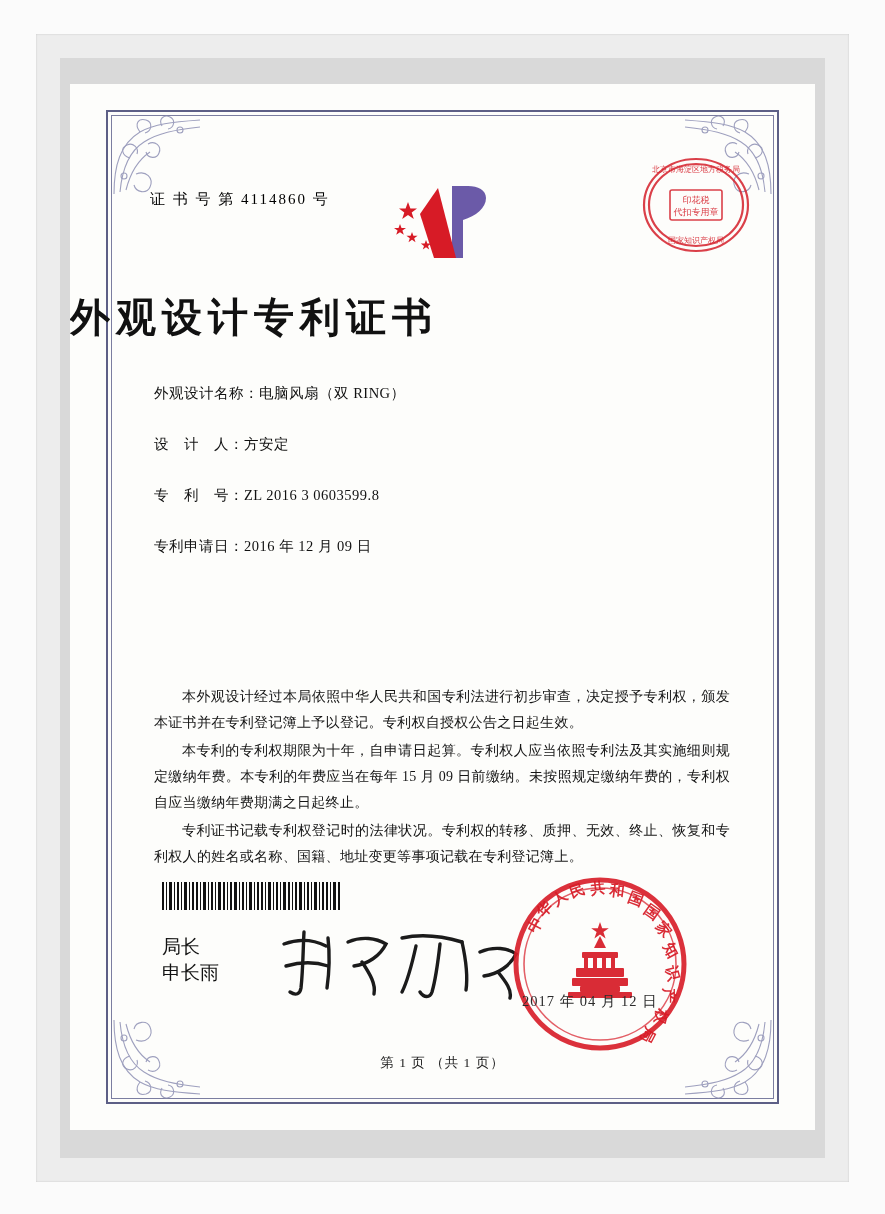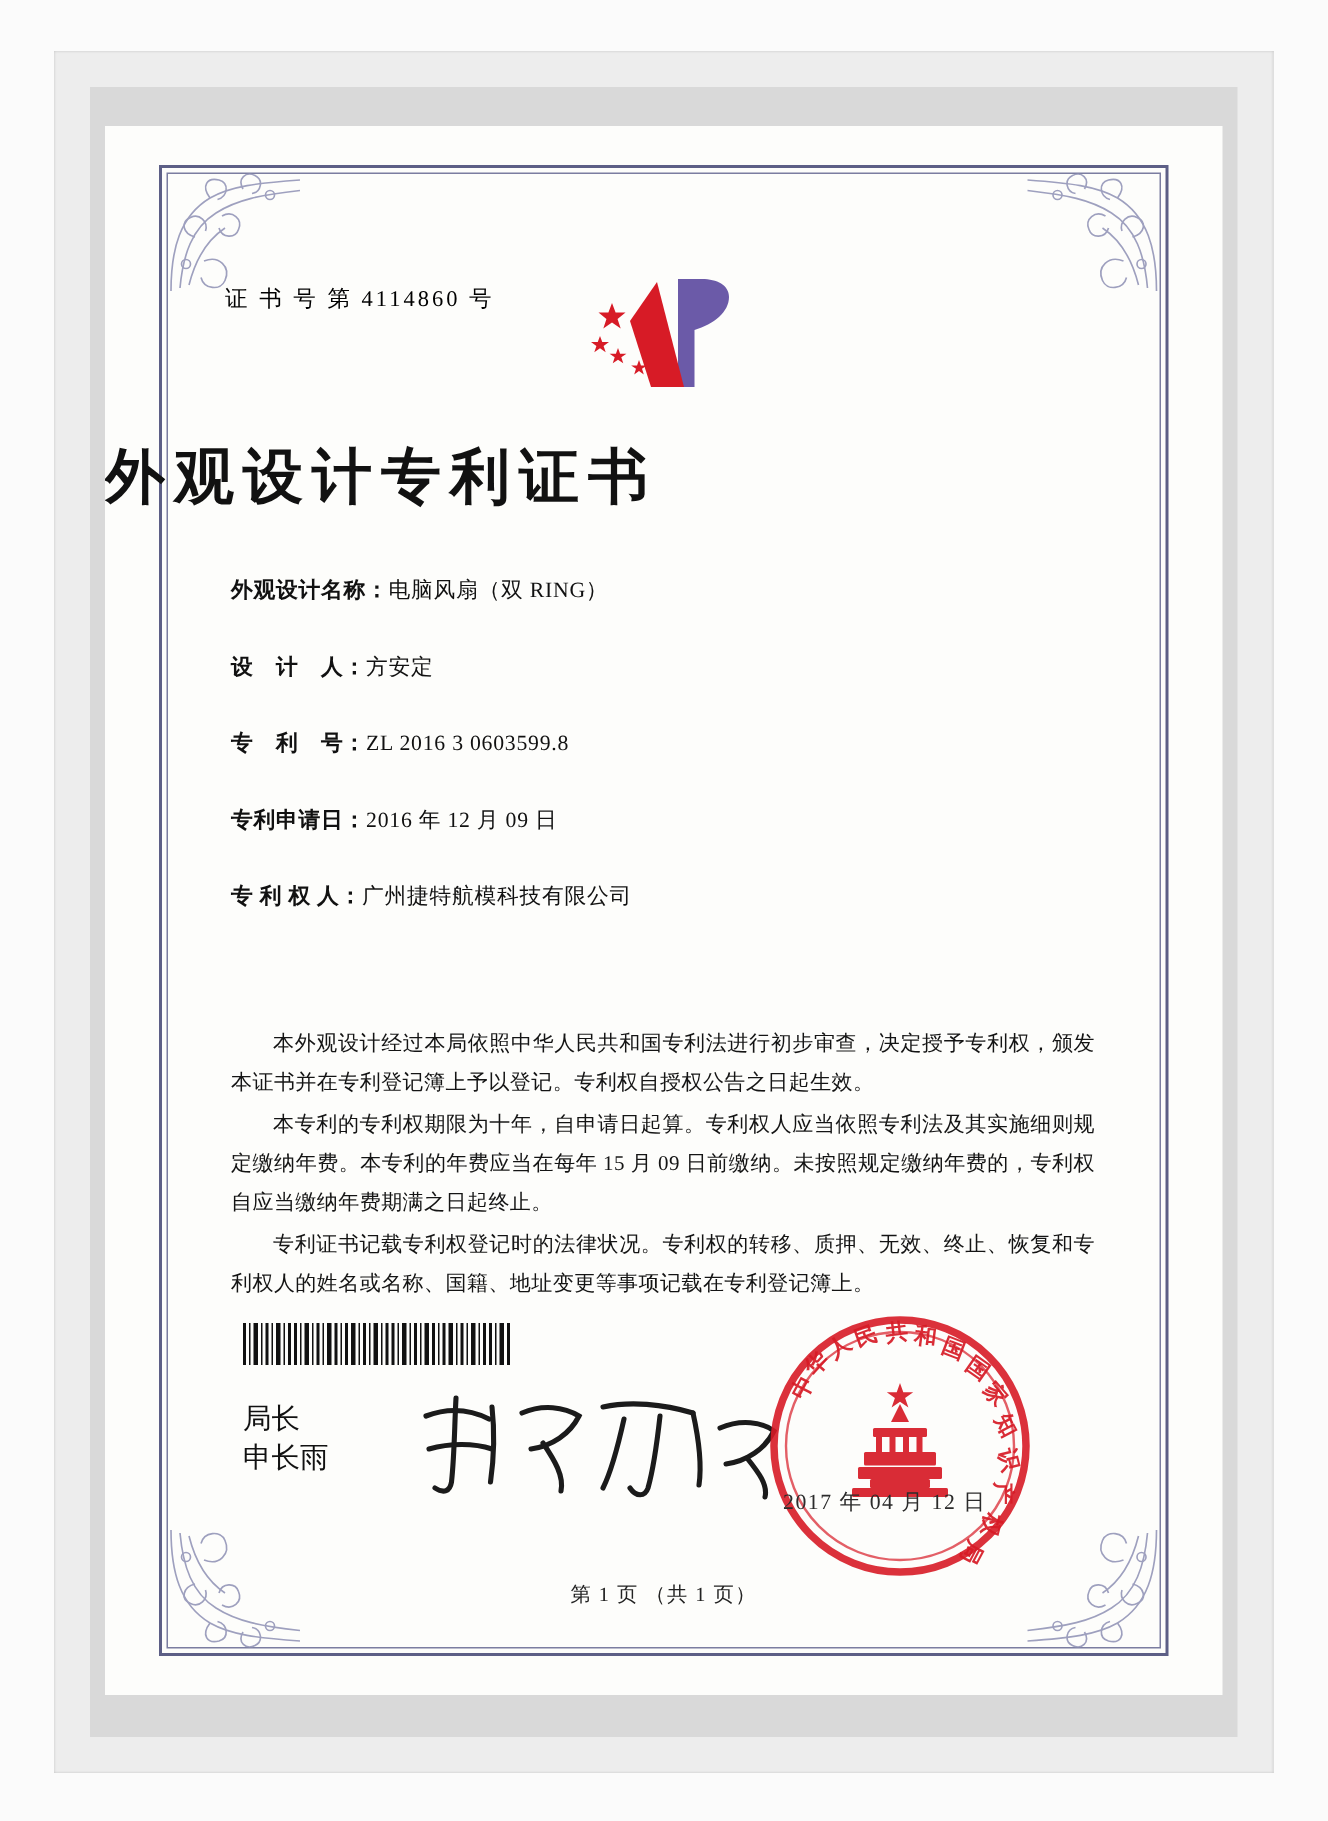--- a/index.html
+++ b/index.html
@@ -123,21 +123,21 @@
     position: absolute;
     left: 84px; top: 300px;
     width: 580px;
   }
   .field {
     font-size: 14.5px;
     color: #111;
     margin-bottom: 32px;
     white-space: nowrap;
   }
-  .field .lbl { letter-spacing: 0.5px; font-weight: bold; }
+  .field .lbl { letter-spacing: 0.5px; }
   .field .val { letter-spacing: 0.5px; text-align: right; }
 
   
   .body-text {
     position: absolute;
     left: 84px; top: 600px;
     width: 576px;
     font-size: 14px;
     line-height: 26px;
     color: #141414;
@@ -277,38 +277,50 @@
         <path d="M44 14 L60 74 L50 74 L36 30 Z" fill="#ffffff" opacity="0.0"></path>
         <g fill="#d71b26">
           <polygon points="18,22 20.4,28.4 27,28.4 21.7,32.6 23.8,39 18,35 12.2,39 14.3,32.6 9,28.4 15.6,28.4"></polygon>
           <polygon points="10,44 11.5,48 16,48 12.4,50.6 13.8,54.8 10,52.2 6.2,54.8 7.6,50.6 4,48 8.5,48"></polygon>
           <polygon points="22,52 23.4,55.8 27.6,55.8 24.2,58.2 25.5,62.2 22,59.8 18.5,62.2 19.8,58.2 16.4,55.8 20.6,55.8"></polygon>
           <polygon points="36,60 37.3,63.6 41.2,63.6 38,65.9 39.2,69.6 36,67.3 32.8,69.6 34,65.9 30.8,63.6 34.7,63.6"></polygon>
         </g>
       </svg>
     </div>
 
+    <div class="stamp-tr">
+      <svg viewBox="0 0 118 118">
+        <g stroke="#d5202b" fill="none" stroke-width="2.2" opacity="0.85">
+          <ellipse cx="59" cy="59" rx="52" ry="46"></ellipse>
+          <ellipse cx="59" cy="59" rx="47" ry="41"></ellipse>
+          <rect x="33" y="44" width="52" height="30" rx="2" stroke-width="1.6"></rect>
+        </g>
+        <g fill="#d5202b" opacity="0.88" font-family="&quot;DejaVu Serif&quot;, serif" font-size="8">
+          <text x="59" y="26" text-anchor="middle">北京市海淀区地方税务局</text>
+          <text x="59" y="57" text-anchor="middle" font-size="9">印花税</text>
+          <text x="59" y="69" text-anchor="middle" font-size="9">代扣专用章</text>
+          <text x="59" y="97" text-anchor="middle">国家知识产权局</text>
+        </g>
+      </svg>
+    </div>
 
     <div class="title">外观设计专利证书</div>
 
     <div class="fields">
       <div class="field">
         <span class="lbl">外观设计名称：</span><span class="val">电脑风扇（双 RING）</span>
       </div>
       <div class="field">
         <span class="lbl">设　计　人：</span><span class="val">方安定</span>
       </div>
       <div class="field">
         <span class="lbl">专　利　号：</span><span class="val">ZL 2016 3 0603599.8</span>
       </div>
       <div class="field">
         <span class="lbl">专利申请日：</span><span class="val">2016 年 12 月 09 日</span>
-      </div>
-      <div class="field">
-        <span class="lbl">专 利 权 人：</span><span class="val">广州捷特航模科技有限公司</span>
       </div>
     </div>
 
     <div class="body-text">
       <p>本外观设计经过本局依照中华人民共和国专利法进行初步审查，决定授予专利权，颁发本证书并在专利登记簿上予以登记。专利权自授权公告之日起生效。</p>
       <p>本专利的专利权期限为十年，自申请日起算。专利权人应当依照专利法及其实施细则规定缴纳年费。本专利的年费应当在每年 15 月 09 日前缴纳。未按照规定缴纳年费的，专利权自应当缴纳年费期满之日起终止。</p>
       <p>专利证书记载专利权登记时的法律状况。专利权的转移、质押、无效、终止、恢复和专利权人的姓名或名称、国籍、地址变更等事项记载在专利登记簿上。</p>
     </div>
 
     <div class="barcode">

